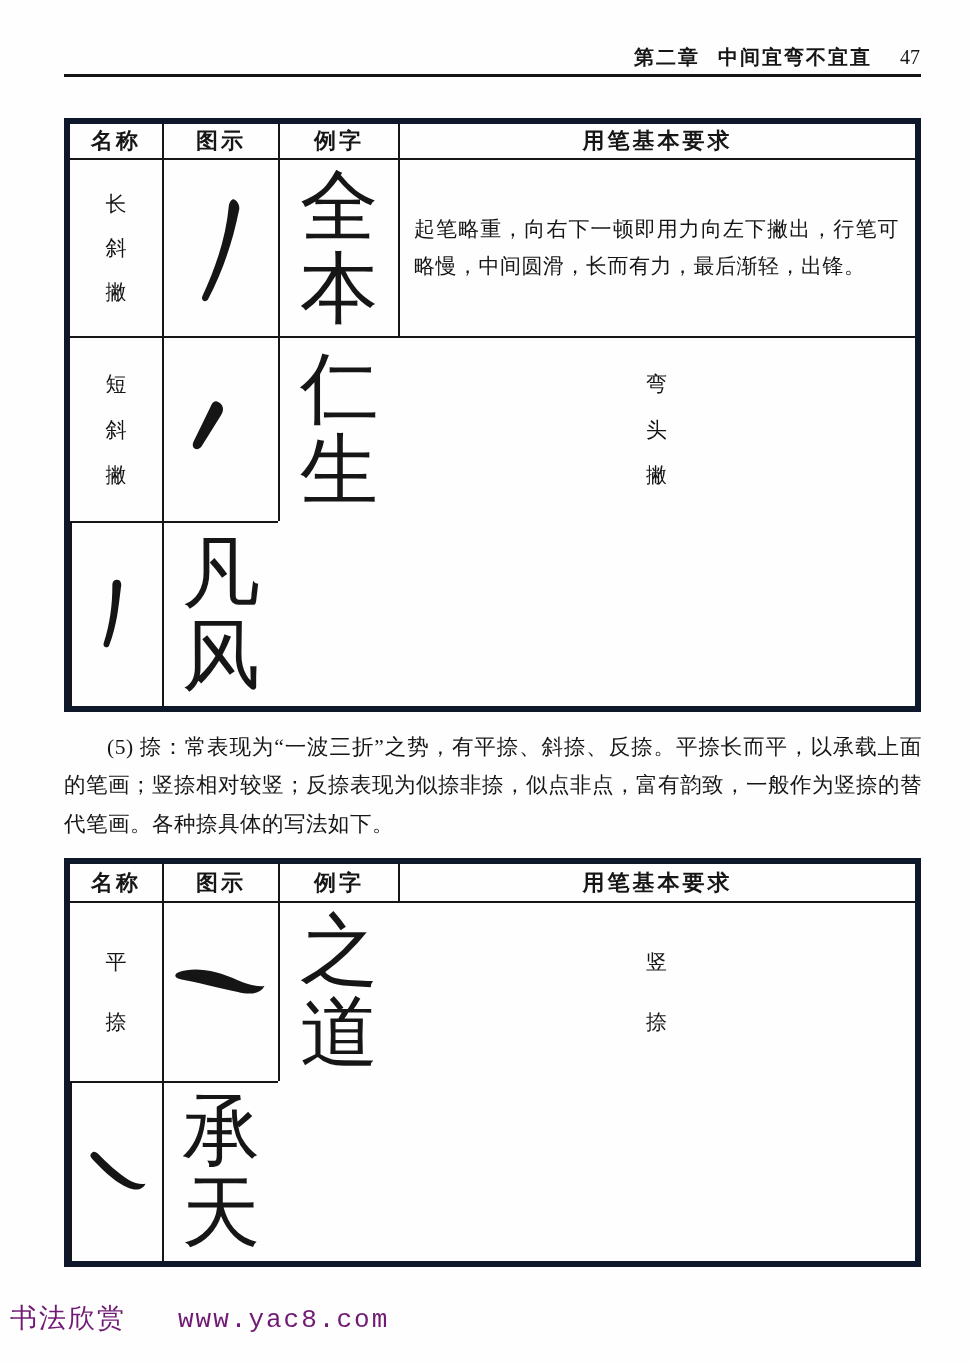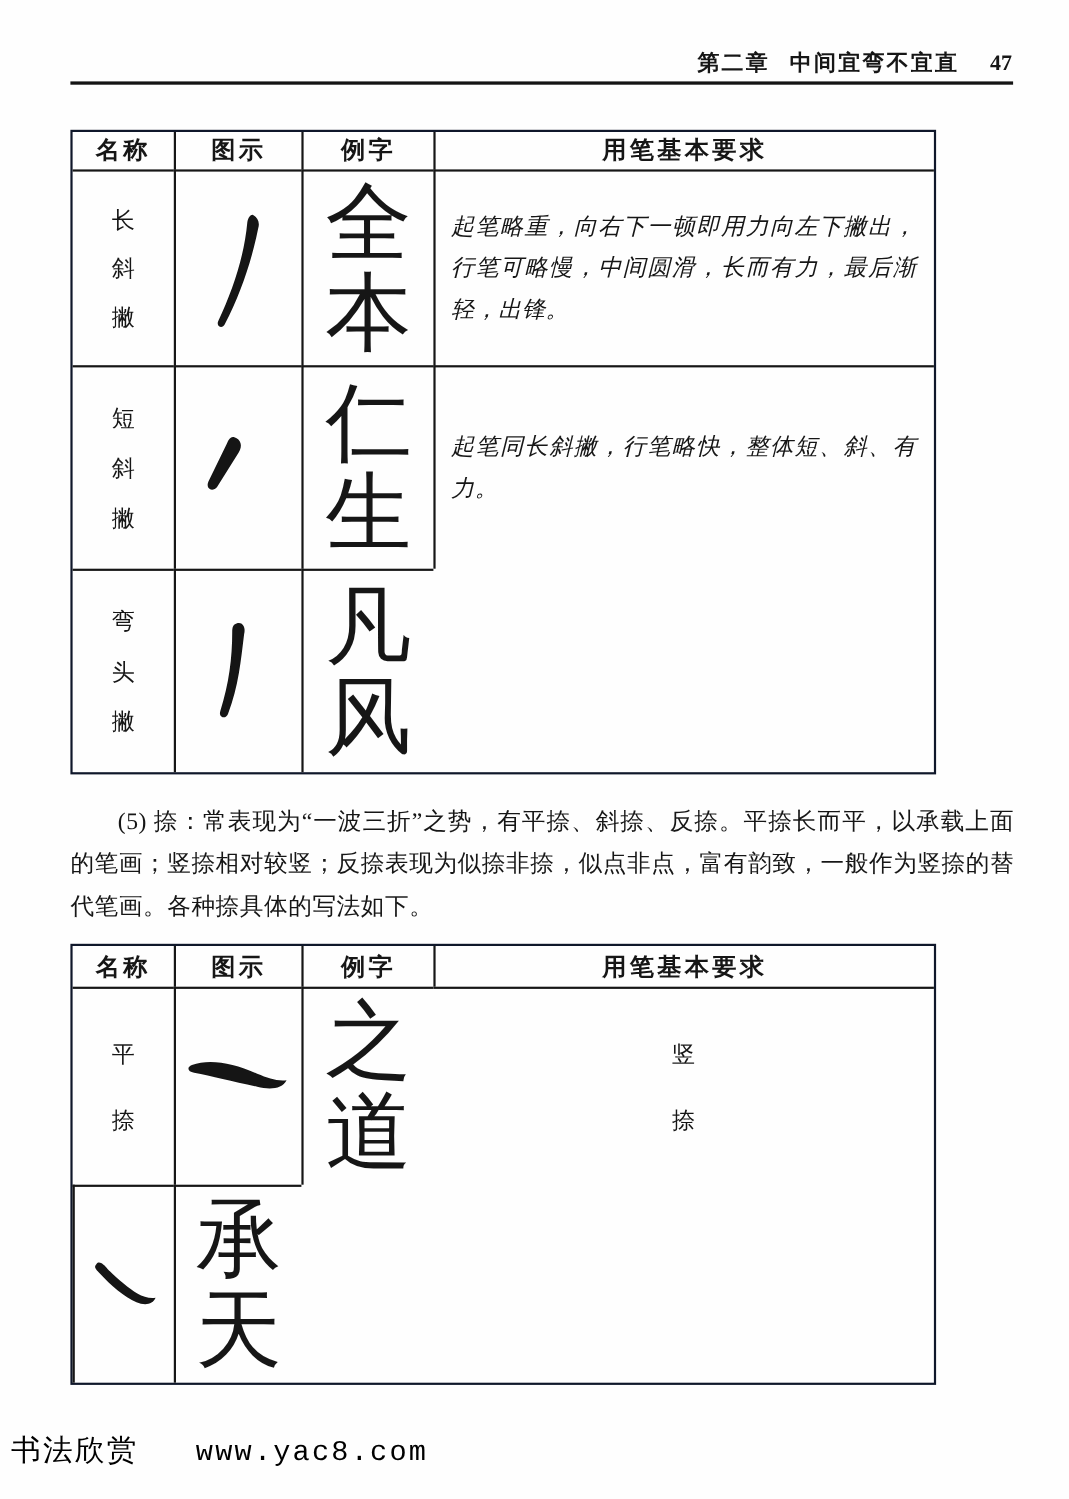--- a/index.html
+++ b/index.html
@@ -4,42 +4,42 @@
 <style>
   html,body{margin:0;padding:0;background:#ffffff;}
   .page{position:relative;width:972px;height:1363px;background:#fefefe;overflow:hidden;
         font-family:"Liberation Serif","DejaVu Serif",serif;color:#161616;}
 
   
   .page-head{position:absolute;top:44px;left:64px;width:856px;display:flex;
              justify-content:flex-end;align-items:baseline;font-size:20px;font-weight:bold;}
   .page-head .chapter{letter-spacing:2px;margin-right:18px;}
   .page-head .book{letter-spacing:2px;margin-right:28px;}
-  .page-head .pnum{font-weight:bold;font-size:20px;}
+  .page-head .pnum{font-weight:normal;font-size:20px;}
   .head-rule{position:absolute;top:74px;left:64px;width:857px;height:3px;background:#141414;}
 
   
-  .tbl{position:absolute;left:64px;width:787px;display:grid;
-       grid-template-columns:92px 116px 120px 1fr;border:2px solid #0f172a;box-sizing:border-box;}
+  .tbl{position:absolute;left:64px;width:857px;display:grid;
+       grid-template-columns:92px 116px 120px 1fr;border:6px solid #0f172a;box-sizing:border-box;}
   .tbl1{top:118px;grid-template-rows:34px 178px 185px 185px;}
   .tbl2{top:858px;grid-template-rows:37px 180px 180px;}
   .cell{border-left:2px solid #161616;border-top:2px solid #161616;box-sizing:border-box;
         display:flex;align-items:center;justify-content:center;overflow:visible;}
   .cell.c0{border-left:none;}
   .cell.r0{border-top:none;}
   .hcell{font-weight:bold;font-size:22px;letter-spacing:3px;}
   .name-col{flex-direction:column;justify-content:space-evenly;font-size:21px;
             padding:14px 0;letter-spacing:0;}
   .name-col span{display:block;}
   .stroke-cell svg{width:100%;height:100%;display:block;}
   .ex-col{flex-direction:column;justify-content:center;font-size:78px;line-height:1.05;
           font-weight:500;}
   .ex-col span{display:block;}
   .req-cell{justify-content:flex-start;text-align:justify;font-size:21px;line-height:1.78;
-            padding:6px 16px 6px 14px;letter-spacing:0.5px;font-style:italic;}
+            padding:6px 16px 6px 14px;letter-spacing:0.5px;}
 
   
   .para{position:absolute;left:64px;top:728px;width:858px;font-size:21.5px;line-height:1.78;
         text-indent:2em;text-align:justify;letter-spacing:0.5px;}
 
   
   .watermark{position:absolute;left:10px;top:1300px;display:flex;align-items:baseline;gap:12px;}
   .wm-cn{font-size:27px;letter-spacing:2px;}
   .wm-url{font-family:"Liberation Mono","DejaVu Sans Mono",monospace;font-size:26px;letter-spacing:2px;margin-left:40px;}
 
@@ -86,21 +86,20 @@
       </div>
     <div class="cell stroke-cell">
       <svg viewBox="0 0 116 185">
         <path class="ink" d="M54,64 C60,66 62,72 58,78 L38,110 C34,115 27,112 30,105 L47,70 C49,65 51,63 54,64 Z"></path>
       </svg>
     </div>
     <div class="cell ex-col">
         <span>仁</span>
         <span>生</span>
       </div>
-    <div class="cell req-cell">起笔同长斜撇，行笔略快，整体短、斜、有力。</div>
 
     <div class="cell c0 name-col">
         <span>弯</span>
         <span>头</span>
         <span>撇</span>
       </div>
     <div class="cell stroke-cell">
       <svg viewBox="0 0 116 185">
         <path class="ink" d="M56,48 C61,46 65,51 63,58 C60,82 58,106 48,132 C46,137 39,135 41,129 C49,104 52,80 52,56 C52,51 53,49 56,48 Z"></path>
       </svg>
@@ -141,18 +140,18 @@
       <svg viewBox="0 0 114 180">
         <path class="ink" d="M25,66 C28,62 33,66 38,72 C50,84 62,94 72,100 C79,104 86,106 93,105 C90,113 80,114 71,110 C57,104 42,91 28,76 C23,71 22,69 25,66 Z"></path>
       </svg>
     </div>
     <div class="cell ex-col">
         <span>承</span>
         <span>天</span>
       </div>
   </div>
 
-  <div class="watermark" style="color: #000000;">
+  <div class="watermark" style="color: #701a75;">
     <span class="wm-cn">书法欣赏</span>
     <span class="wm-url">www.yac8.com</span>
   </div>
 
 </div>
 
 </body></html>

